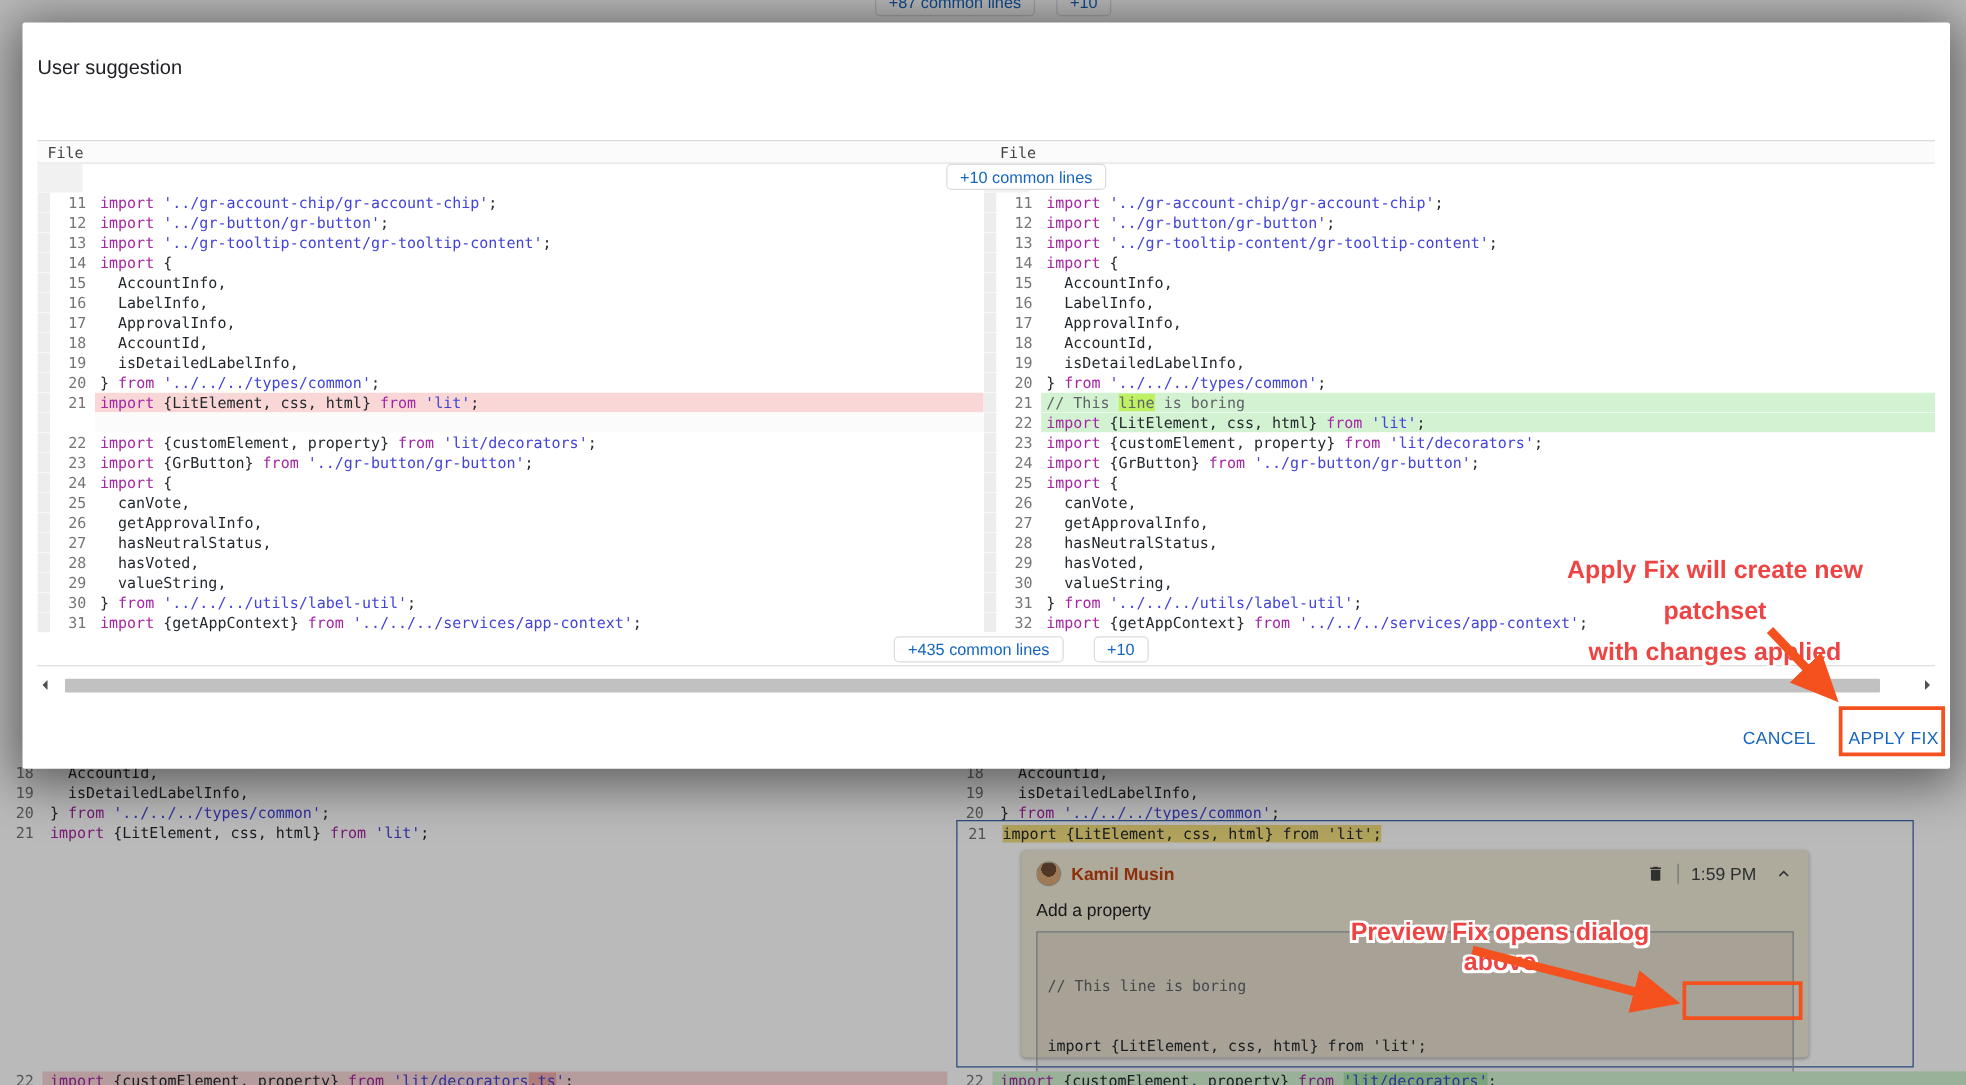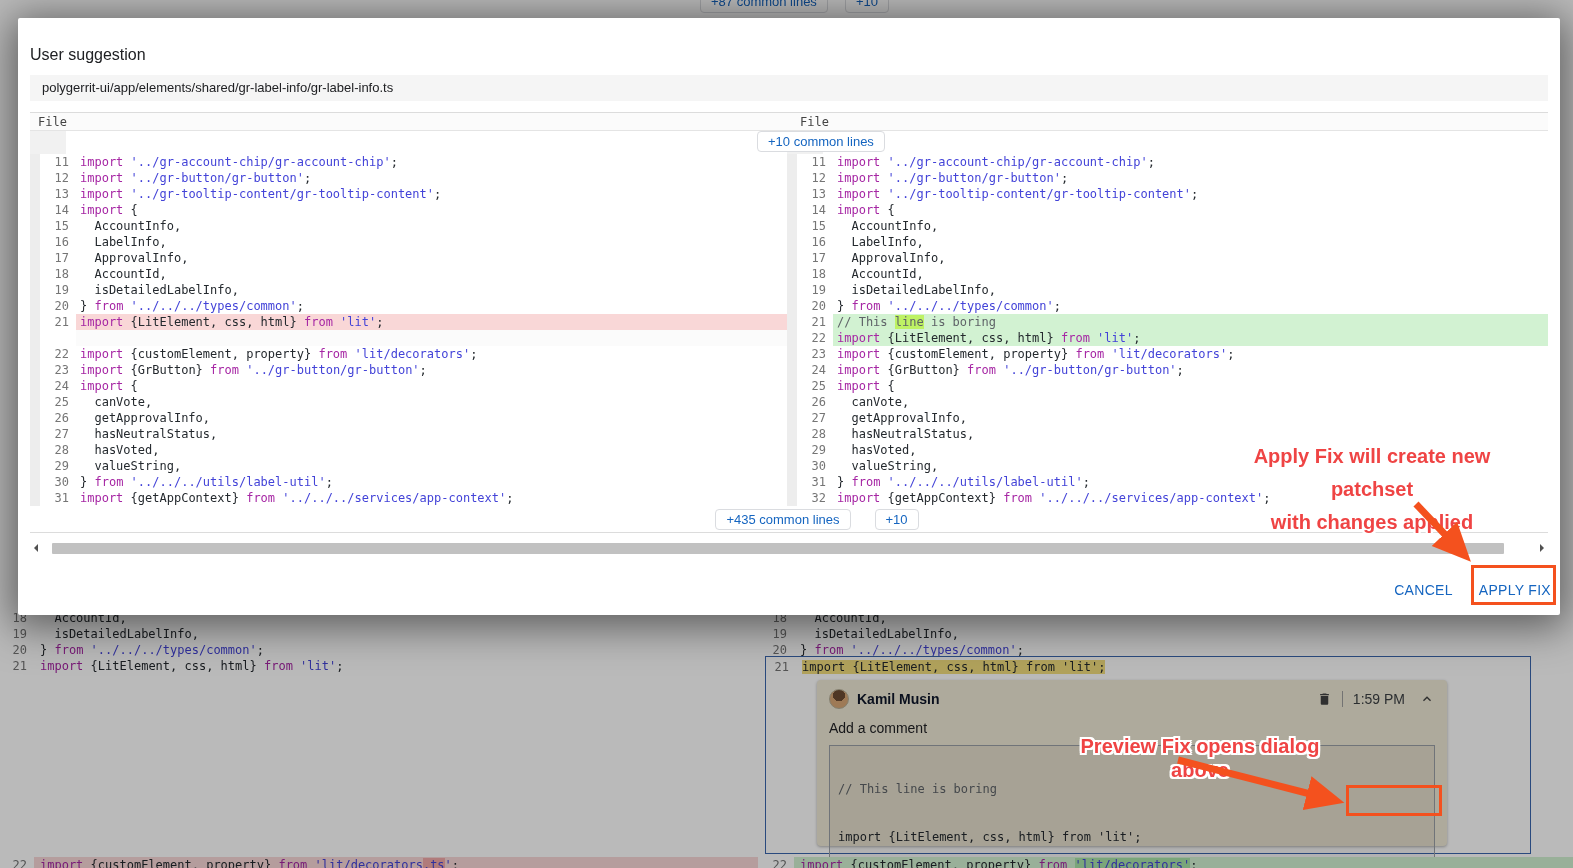--- a/index.html
+++ b/index.html
@@ -81,21 +81,21 @@
   #thread-box { position:absolute; left:765px; top:50px; width:766px; height:198px;
     border:1px solid #3a66ad; background:#fff; padding-top:2px; }
   #thread-box .drow .lnum { flex:0 0 30px; }
 
   
   #comment-card { margin:5px 14px 0 51px; width:630px; height:166px; background:#efe9d6;
     border-radius:4px; box-shadow:0 1px 3px rgba(0,0,0,0.3); }
   #cc-header { display:flex; align-items:center; height:30px; padding:8px 12px 0; }
   #cc-avatar { width:20px; height:20px; border-radius:50%; flex:0 0 20px;
     background:radial-gradient(circle at 50% 30%, #6d4c33 0 38%, #d9a877 39% 100%); border:1px solid #b5ae96; }
-  #cc-author { font-size:14px; font-weight:700; color:#0f172a; margin-left:8px; }
+  #cc-author { font-size:14px; font-weight:700; color:#c2410c; margin-left:8px; }
   #cc-right { margin-left:auto; display:flex; align-items:center; }
   .vdiv { width:1px; height:16px; background:#9e9e9e; margin:0 10px; }
   #cc-time { font-size:14px; color:#3c4043; }
   #cc-msg { font-size:14px; color:#202124; padding:10px 12px 0; }
   #cc-block { margin:9px 12px 0; border:1px solid #9aa0a6; background:rgba(0,0,0,0.04);
     padding:3px 8px; font-size:12px; line-height:16px; white-space:pre; }
   .icon-svg { display:block; }
 
   
   .ann-text { position:absolute; color:#ef4444; font-size:20px; font-weight:700; text-align:center;
@@ -148,38 +148,37 @@
           </span>
           <span class="vdiv"></span>
           <span id="cc-time">1:59 PM</span>
           <span style="margin-left:14px;">
             <svg class="icon-svg" width="16" height="16" viewBox="0 0 24 24" fill="#424242">
                 <path d="M7.41 15.41L12 10.83l4.59 4.58L18 14l-6-6-6 6z"></path>
               </svg>
           </span>
         </span>
       </div>
-      <div id="cc-msg">Add a comment</div>
+      <div id="cc-msg">Add a property</div>
       <div id="cc-block" class="mono">
         <div class="tok-c">// This line is boring</div>
         <div class="tok-p">import {LitElement, css, html} from 'lit';</div>
       </div>
 
     </div>
   </div>
   <div id="bg-right-after">
       <div class="drow r-add"><span class="lnum">22</span><span class="code"><span class="tok-k">import </span><span class="tok-p">{customElement, property} </span><span class="tok-k">from </span><span class="tok-s tok-gw">'lit/decorators'</span><span class="tok-p">;</span></span></div>
     </div>
 </div>
 
 <div id="scrim"></div>
 
 <div id="dialog">
   <div id="dlg-title">User suggestion</div>
-  <div id="path-bar">polygerrit-ui/app/elements/shared/gr-label-info/gr-label-info.ts</div>
 
   <div id="diff-wrap">
     <div id="file-header">
       <span class="fh-left">File</span>
       <span class="fh-right">File</span>
     </div>
     <div id="gap-row">
       <span class="gstrip" style="left:0;"></span>
         <span class="gstrip" style="left:757px;"></span>
     </div>

